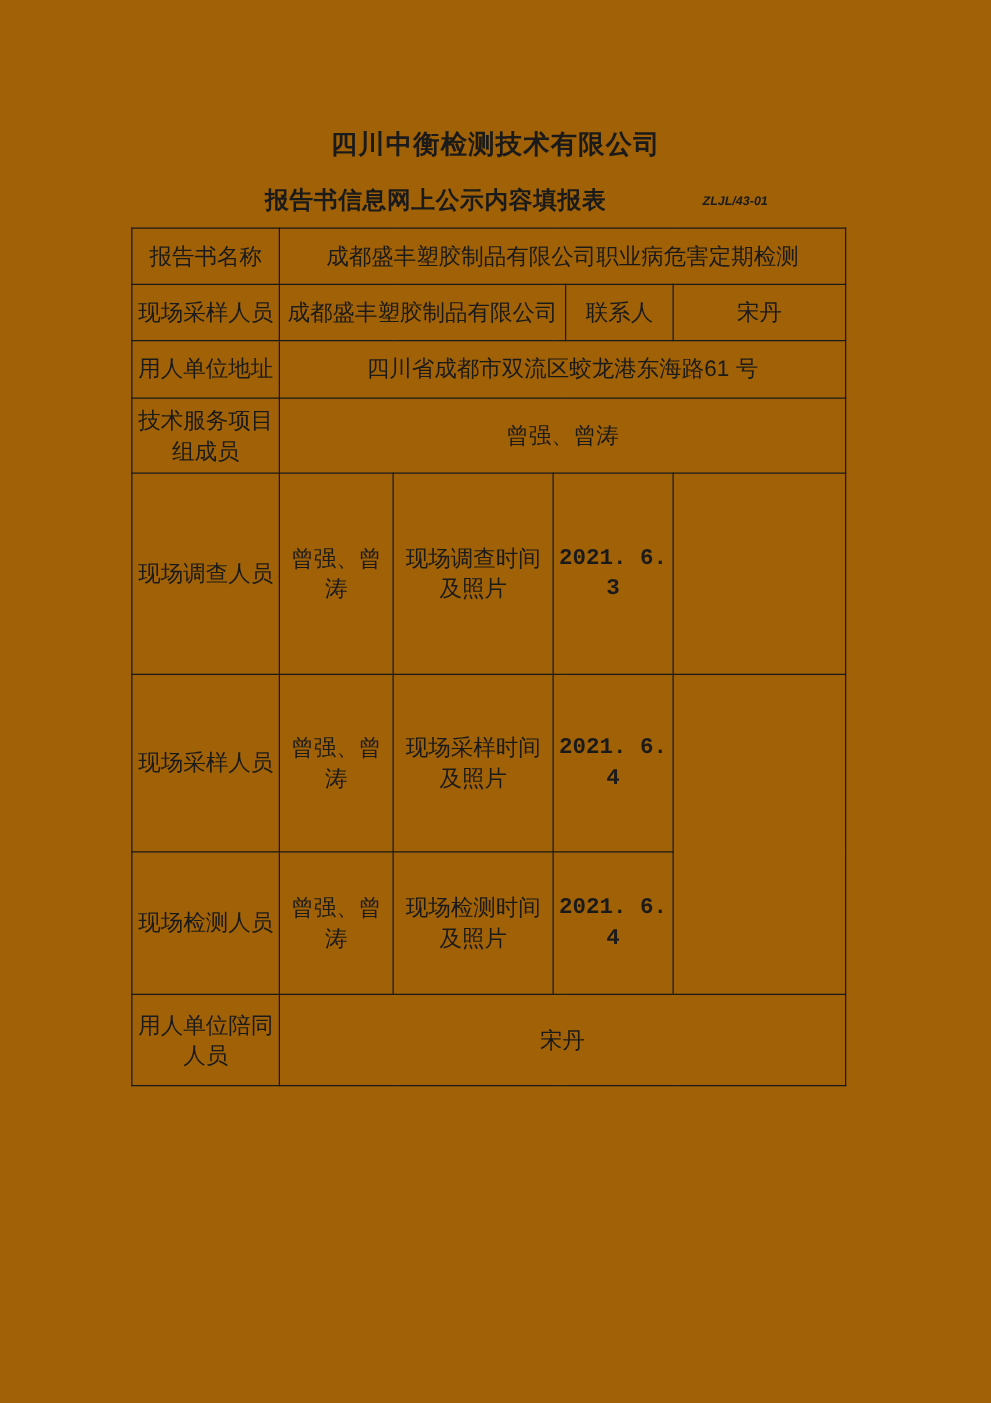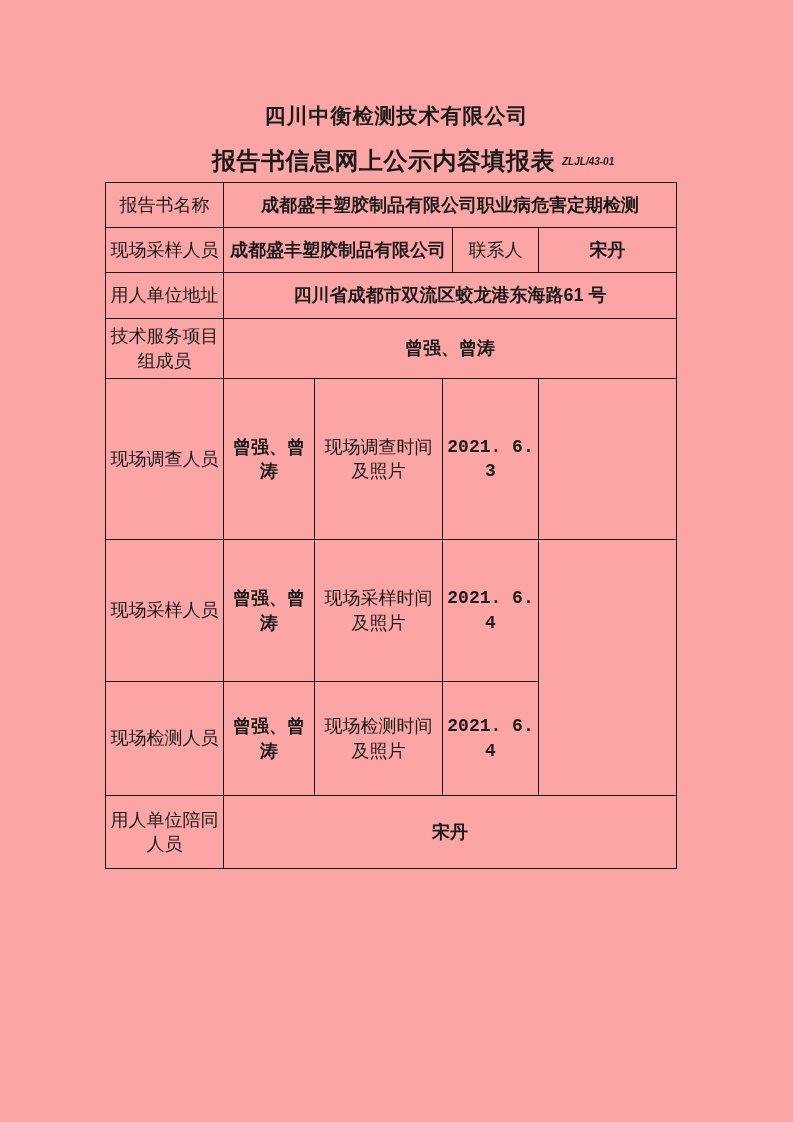--- a/index.html
+++ b/index.html
@@ -6,39 +6,39 @@
   html, body {
     width: 793px;
     background: #ffffff;
     font-family: "Liberation Sans", "DejaVu Sans", sans-serif;
     color: #1a1a1a;
   }
   .page {
     position: relative;
     width: 793px;
     height: 1122px;
-    background: #fca5a5;
+    background: #a16207;
     overflow: hidden;
   }
   .doc-title {
     position: absolute;
     top: 102px;
     left: 0;
     width: 793px;
     text-align: center;
     font-size: 21px;
     font-weight: 700;
     line-height: 27px;
     letter-spacing: 1px;
   }
   .subtitle {
     position: absolute;
     top: 148px;
     left: 212px;
-    font-size: 24px;
+    font-size: 19px;
     font-weight: 700;
     line-height: 26px;
     letter-spacing: 0.5px;
   }
   .form-code {
     position: absolute;
     top: 153px;
     left: 562px;
     font-size: 10px;
     font-weight: 700;
@@ -56,21 +56,21 @@
   table.form td {
     border: 1.5px solid #1a1a1a;
     text-align: center;
     vertical-align: middle;
     font-size: 18px;
     line-height: 1.35;
     padding: 2px 3px;
     white-space: pre-line;
     overflow: hidden;
   }
-  td.val { font-weight: 700; margin-left: 14px; }
+  td.val { font-weight: 400; margin-left: 14px; }
   td.date-cell { font-weight: 700; font-size: 17px; font-family: Liberation Mono, monospace; }
   tr.r1 { height: 45px; }
   tr.r2 { height: 45px; }
   tr.r3 { height: 46px; }
   tr.r4 { height: 60px; }
   tr.r5 { height: 161px; }
   tr.r6 { height: 142px; }
   tr.r7 { height: 114px; }
   tr.r8 { height: 73px; }
 </style>

